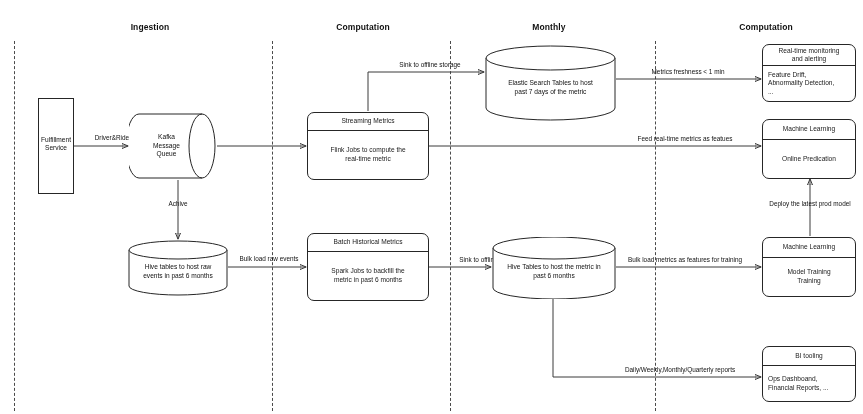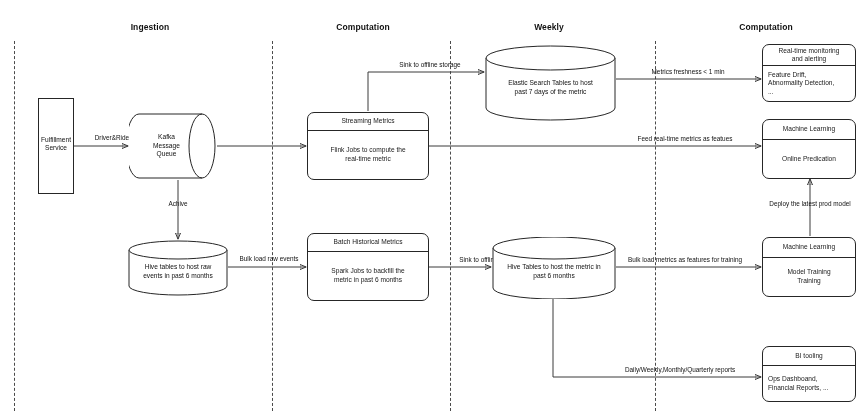--- a/index.html
+++ b/index.html
@@ -147,21 +147,21 @@
     fill: none;
   }
 </style>
 </head>
 <body>
 
 <div id="canvas">
 
   <div class="lane-title" style="left:150px; top:22px; width:60px; margin-left:-30px;">Ingestion</div>
   <div class="lane-title" style="left:363px; top:22px; width:80px; margin-left:-40px;">Computation</div>
-  <div class="lane-title" style="left:549px; top:22px; width:60px; margin-left:-30px;">Weekly</div>
+  <div class="lane-title" style="left:549px; top:22px; width:60px; margin-left:-30px;">Monthly</div>
   <div class="lane-title" style="left:766px; top:22px; width:80px; margin-left:-40px;">Computation</div>
 
   <div class="divider" style="left:14px;  top:41px; height:370px;"></div>
   <div class="divider" style="left:272px; top:41px; height:370px;"></div>
   <div class="divider" style="left:450px; top:41px; height:370px;"></div>
   <div class="divider" style="left:655px; top:41px; height:370px;"></div>
 
   <svg id="wires" viewBox="0 0 863 414">
     <defs>
       <marker id="ah" markerWidth="7" markerHeight="7" refX="6.2" refY="2.6" orient="auto" markerUnits="strokeWidth">

